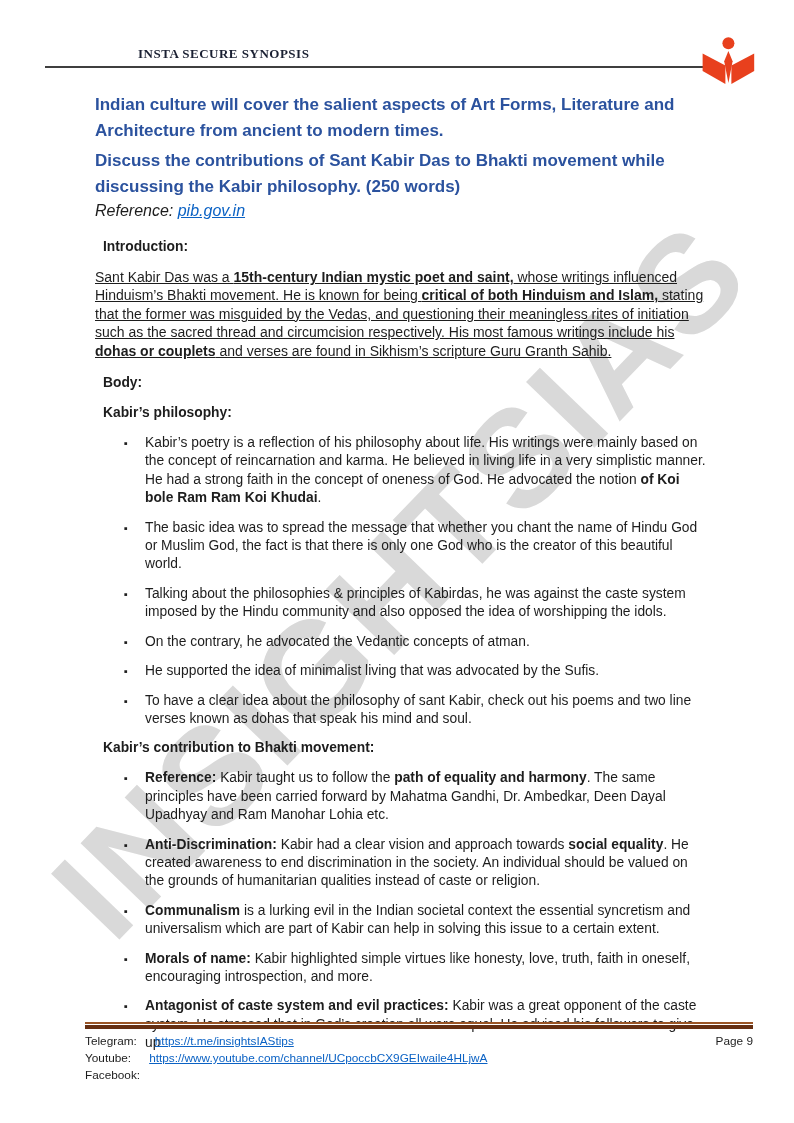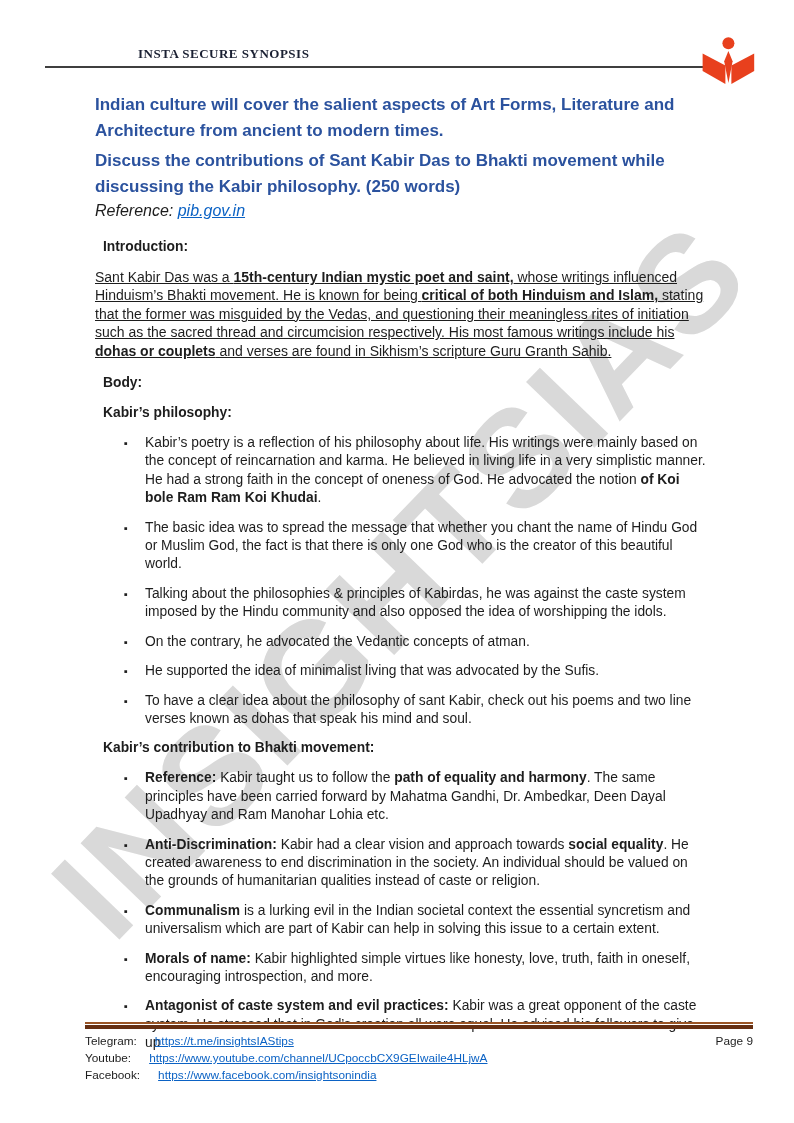--- a/index.html
+++ b/index.html
@@ -117,17 +117,16 @@
       <a class="footer-link">https://t.me/insightsIAStips</a>
       <span class="footer-spacer"></span>
       <span class="page-number">Page 9</span>
     </div>
     <div class="footer-row">
       <span class="footer-label">Youtube:</span>
       <a class="footer-link">https://www.youtube.com/channel/UCpoccbCX9GEIwaile4HLjwA</a>
     </div>
     <div class="footer-row">
       <span class="footer-label">Facebook:</span>
-      <a class="footer-link">https://www.facebook.com/insightsonindia</a>
     </div>
   </div>
 
 </div>
 
 </body></html>

